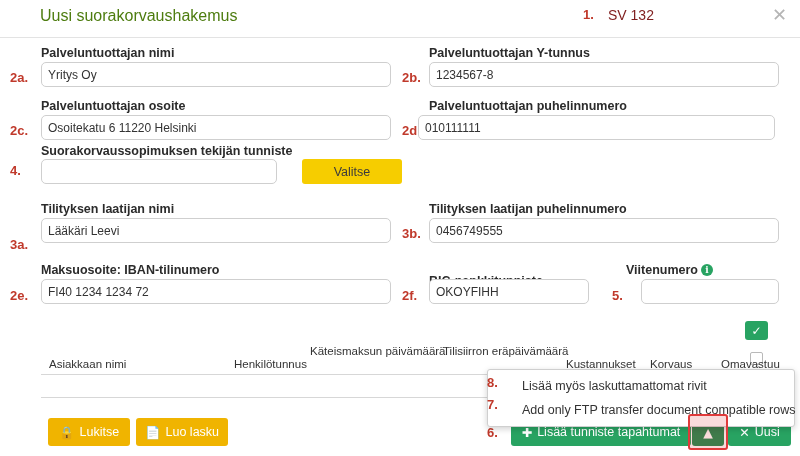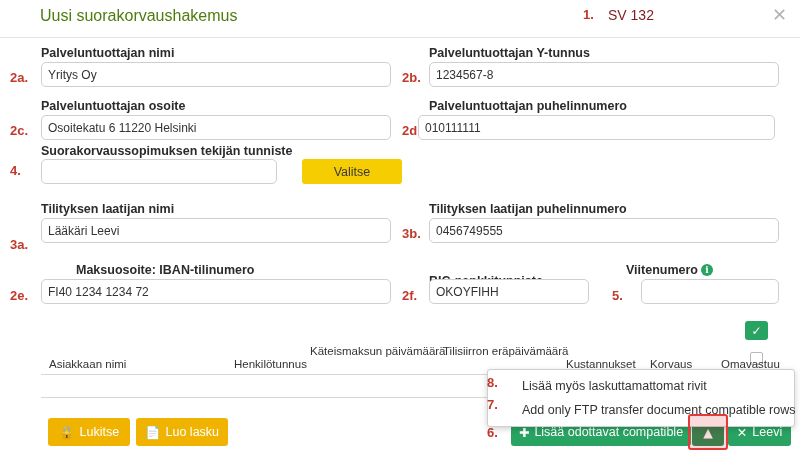--- a/index.html
+++ b/index.html
@@ -185,21 +185,21 @@
 
   <div class="marker" style="left:10px; top:225px;margin-top:12px;">3a.</div>
   <div class="fld-label" style="left:41px; top:202px;">Tilityksen laatijan nimi</div>
   <input class="fld-input" style="left: 41px; top: 218px; width: 350px;" value="Lääkäri Leevi">
 
   <div class="marker" style="left:402px; top:226px;">3b.</div>
   <div class="fld-label" style="left:429px; top:202px;">Tilityksen laatijan puhelinnumero</div>
   <input class="fld-input" style="left: 429px; top: 218px; width: 350px;" value="0456749555">
 
   <div class="marker" style="left:10px; top:288px;">2e.</div>
-  <div class="fld-label" style="left:41px; top:263px;margin-left:35px;">Maksuosoite: IBAN-tilinumero</div>
+  <div class="fld-label" style="left:41px; top:263px;">Maksuosoite: IBAN-tilinumero</div>
   <input class="fld-input" style="left: 41px; top: 279px; width: 350px;" value="FI40 1234 1234 72">
 
   <div class="marker" style="left:402px; top:288px;">2f.</div>
   <div class="fld-label" style="left:429px; top:263px;margin-top:11px;">BIC-pankkitunniste</div>
   <input class="fld-input" style="left: 429px; top: 279px; width: 160px;" value="OKOYFIHH">
 
   <div class="marker" style="left:612px; top:288px;">5.</div>
   <div class="fld-label" style="left:626px; top:263px;">
     <span>Viitenumero</span><span class="info-i">i</span>
   </div>
@@ -235,25 +235,25 @@
   </div>
   <div class="btn btn-lock" style="left:136px; top:418px; width:92px; height:28px;">
     <span class="glyph">📄</span>
     <span>Luo lasku</span>
   </div>
 
   <div class="marker" style="left:487px; top:425px;">6.</div>
 
   <div class="btn btn-green" style="left:511px; top:418px; width:180px; height:28px;">
     <span class="glyph">✚</span>
-    <span>Lisää odottavat compatible</span>
+    <span>Lisää tunniste tapahtumat</span>
   </div>
   <div class="btn btn-green btn-green-dark" style="left:692px; top:418px; width:32px; height:28px;">
     <span class="glyph">▲</span>
   </div>
   <div class="btn btn-green" style="left:728px; top:418px; width:63px; height:28px;">
     <span class="glyph">✕</span>
-    <span>Leevi</span>
+    <span>Uusi</span>
   </div>
 
   <div class="red-box" style="left:688px; top:414px; width:40px; height:36px;"></div>
 
 </div>
 
 </body></html>

